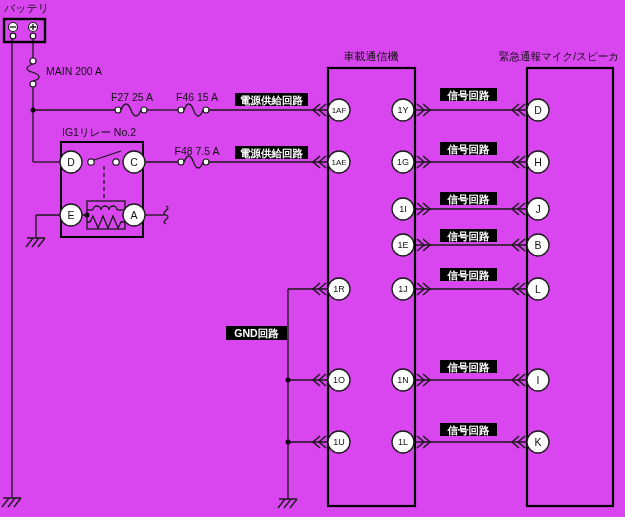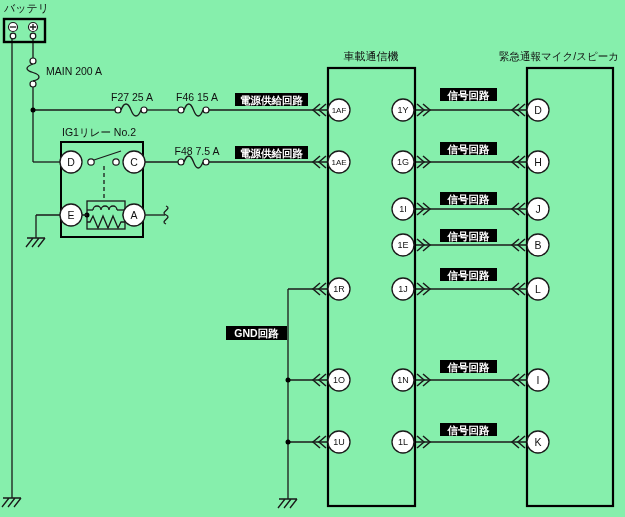--- a/index.html
+++ b/index.html
@@ -1,16 +1,16 @@
 <!DOCTYPE html>
 <html><head>
 <meta charset="utf-8">
 <style>
   html,body{margin:0;padding:0;background:#fff;}
-  .stage{position:relative;width:625px;height:517px;background:#86efac;overflow:hidden;}
+  .stage{position:relative;width:625px;height:517px;background:#d946ef;overflow:hidden;}
   svg{display:block;}
   .wire{stroke:#1a1a1a;stroke-width:1.3;fill:none;stroke-linecap:butt;}
   .sym{stroke:#1a1a1a;stroke-width:1.3;fill:none;}
   .thick{stroke:#000;stroke-width:2.2;fill:none;}
   .relaybox{stroke:#000;stroke-width:2;fill:none;}
   .battbox{stroke:#000;stroke-width:2.4;fill:none;}
   .term{fill:#fff;stroke:#1a1a1a;stroke-width:1.3;}
   .small{fill:#fff;stroke:#1a1a1a;stroke-width:1.2;}
   .dot{fill:#000;stroke:none;}
   .chev{stroke:#1a1a1a;stroke-width:1.5;fill:none;}

